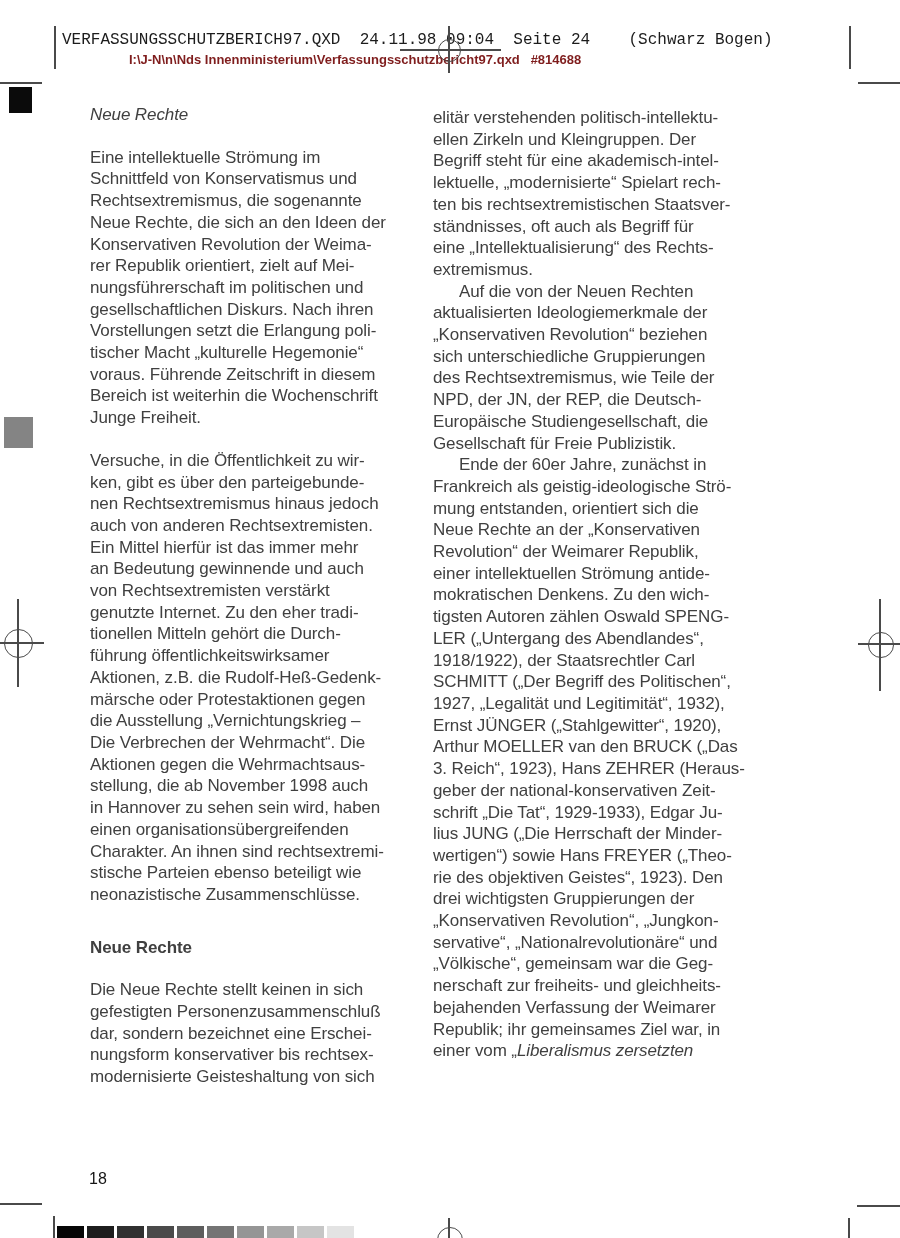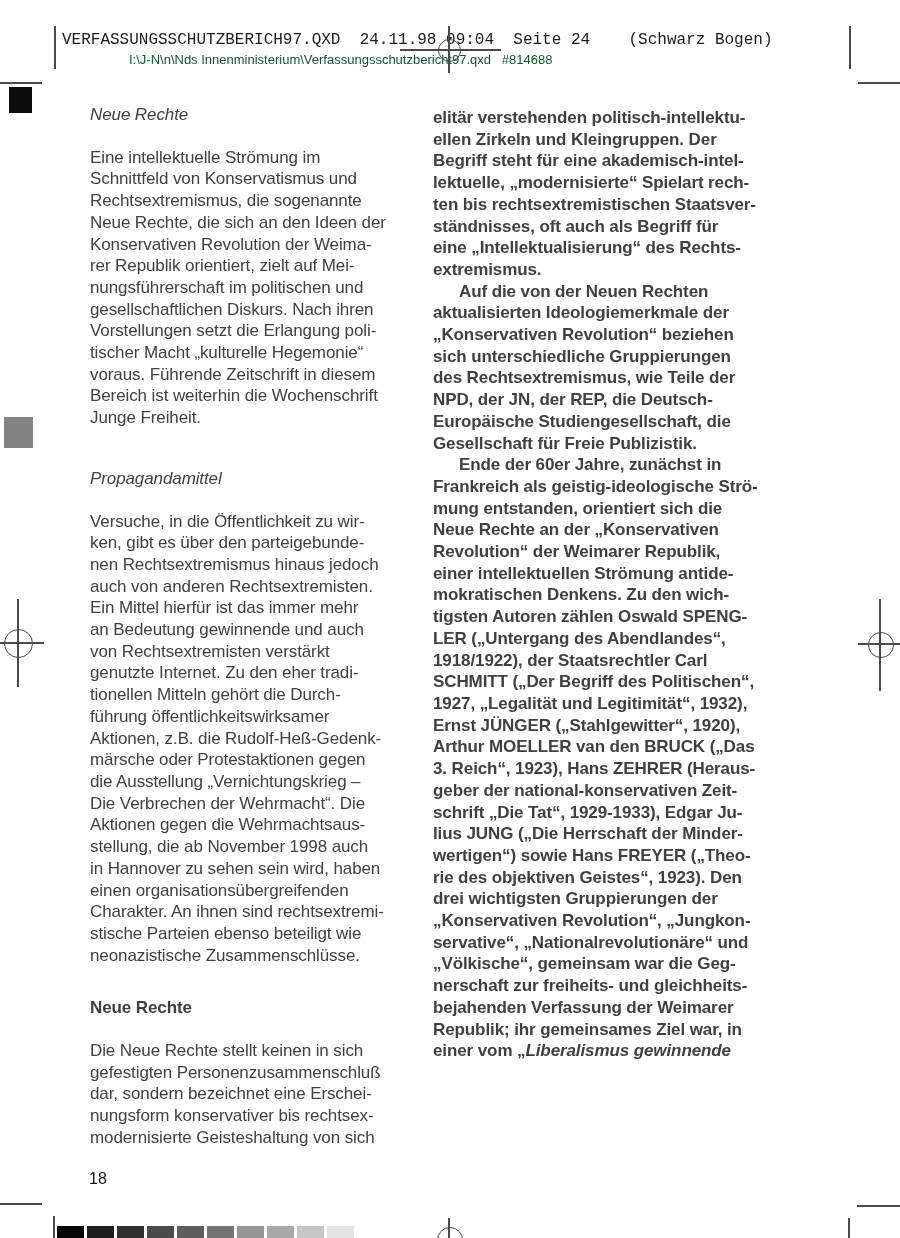--- a/index.html
+++ b/index.html
@@ -2,21 +2,21 @@
 <html lang="de"><head>
 <meta charset="utf-8">
 <style>
   html,body{margin:0;padding:0;background:#ffffff;}
   .page{position:relative;width:900px;height:1238px;background:#ffffff;overflow:hidden;
         font-family:"Liberation Sans",sans-serif;color:#161616;margin-top:26px;}
 
   
   .slug{position:absolute;left:62px;top:5px;font-family:"Liberation Mono",monospace;
         font-size:16px;color:#1c1c1c;white-space:pre;letter-spacing:0;}
-  .filepath{position:absolute;left:129px;top:26px;font-size:13px;color:#14532d;white-space:pre;}
+  .filepath{position:absolute;left:129px;top:26px;font-size:13px;color:#7f1d1d;white-space:pre;font-weight:bold;}
 
   
   .mk{position:absolute;background:#4a4a4a;}
   .circle{position:absolute;border:1.5px solid #4a4a4a;border-radius:50%;background:transparent;}
 
   
   .tl-v{left:54px;top:0;width:2px;height:43px;}
   .tl-h{left:0;top:56px;width:42px;height:2px;}
   .tr-v{left:849px;top:0;width:2px;height:43px;}
   .tr-h{left:858px;top:56px;width:42px;height:2px;}
@@ -44,21 +44,21 @@
   .patch-black{left:9px;top:61px;width:23px;height:26px;}
   .patch-gray{left:4px;top:391px;width:29px;height:31px;}
 
   
   .graybar{position:absolute;left:57px;top:1200px;display:flex;gap:3px;}
   .graybar .swatch{width:27px;height:27px;}
 
   
   .col{position:absolute;top:78px;}
   .col-left{left:90px;width:340px;}
-  .col-right{left:433px;width:330px;top:81px;font-weight:bold;}
+  .col-right{left:433px;width:330px;top:81px;}
   .col p{margin:0;white-space:pre-line;font-size:17px;line-height:21.7px;
          letter-spacing:-0.1px;color:#404040;}
   .h-italic{margin:0;font-style:italic;font-weight:400;font-size:17.5px;line-height:22px;}
   .h-bold{margin:0;font-weight:700;font-size:24px;line-height:30px;letter-spacing:-0.3px;}
   .mt-para{margin-top:21px !important;}
   .mt-h2{margin-top:39px !important;}
   .mt-h3{margin-top:31px !important;}
   .indent{text-indent:26px;}
   .it{font-style:italic;}
 
@@ -105,21 +105,20 @@
 Neue Rechte, die sich an den Ideen der
 Konservativen Revolution der Weima-
 rer Republik orientiert, zielt auf Mei-
 nungsführerschaft im politischen und
 gesellschaftlichen Diskurs. Nach ihren
 Vorstellungen setzt die Erlangung poli-
 tischer Macht „kulturelle Hegemonie“
 voraus. Führende Zeitschrift in diesem
 Bereich ist weiterhin die Wochenschrift
 Junge Freiheit.</p>
-    <p class="h-italic mt-h2">Propagandamittel</p>
     <p class="mt-para">Versuche, in die Öffentlichkeit zu wir-
 ken, gibt es über den parteigebunde-
 nen Rechtsextremismus hinaus jedoch
 auch von anderen Rechtsextremisten.
 Ein Mittel hierfür ist das immer mehr
 an Bedeutung gewinnende und auch
 von Rechtsextremisten verstärkt
 genutzte Internet. Zu den eher tradi-
 tionellen Mitteln gehört die Durch-
 führung öffentlichkeitswirksamer
@@ -179,21 +178,21 @@
 lius JUNG („Die Herrschaft der Minder-
 wertigen“) sowie Hans FREYER („Theo-
 rie des objektiven Geistes“, 1923). Den
 drei wichtigsten Gruppierungen der
 „Konservativen Revolution“, „Jungkon-
 servative“, „Nationalrevolutionäre“ und
 „Völkische“, gemeinsam war die Geg-
 nerschaft zur freiheits- und gleichheits-
 bejahenden Verfassung der Weimarer
 Republik; ihr gemeinsames Ziel war, in
-einer vom „</span><span class="it">Liberalismus gewinnende</span></p>
+einer vom „</span><span class="it">Liberalismus zersetzten</span></p>
   </div>
 
   <div class="pageno">18</div>
   <div class="graybar">
       <div class="swatch" style="background: rgb(6, 6, 6);"></div>
       <div class="swatch" style="background: rgb(29, 29, 29);"></div>
       <div class="swatch" style="background: rgb(48, 48, 48);"></div>
       <div class="swatch" style="background: rgb(74, 74, 74);"></div>
       <div class="swatch" style="background: rgb(93, 93, 93);"></div>
       <div class="swatch" style="background: rgb(116, 116, 116);"></div>

